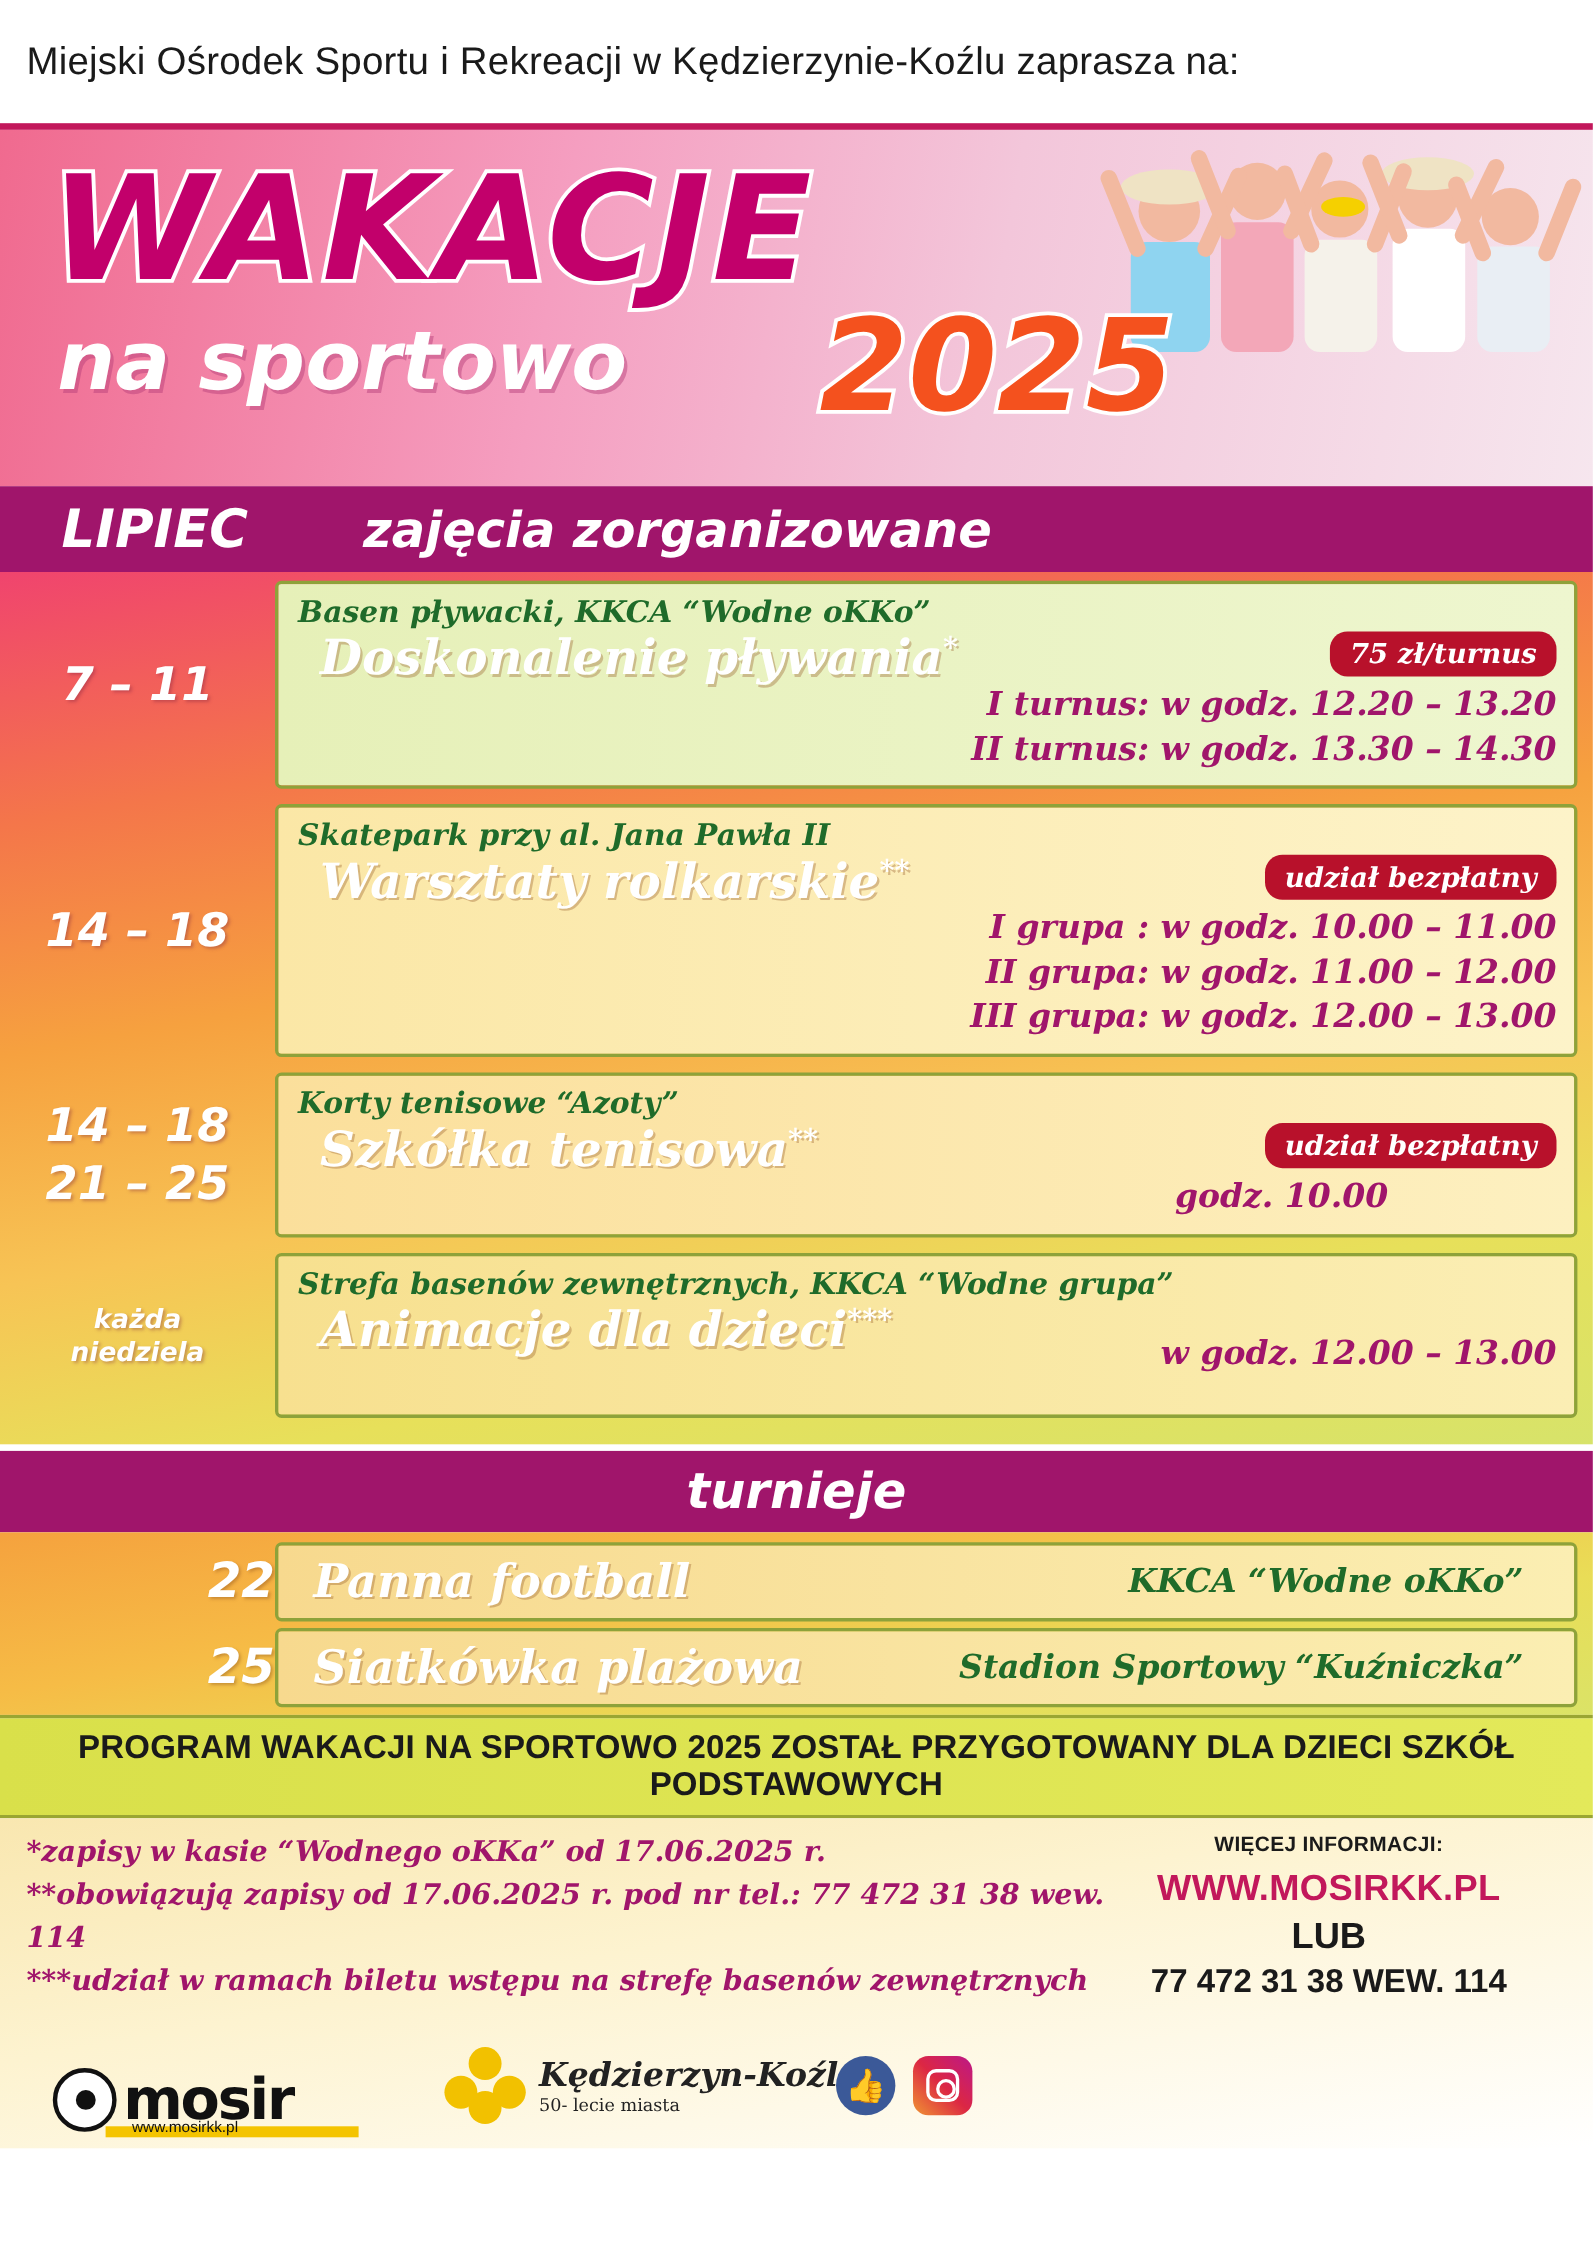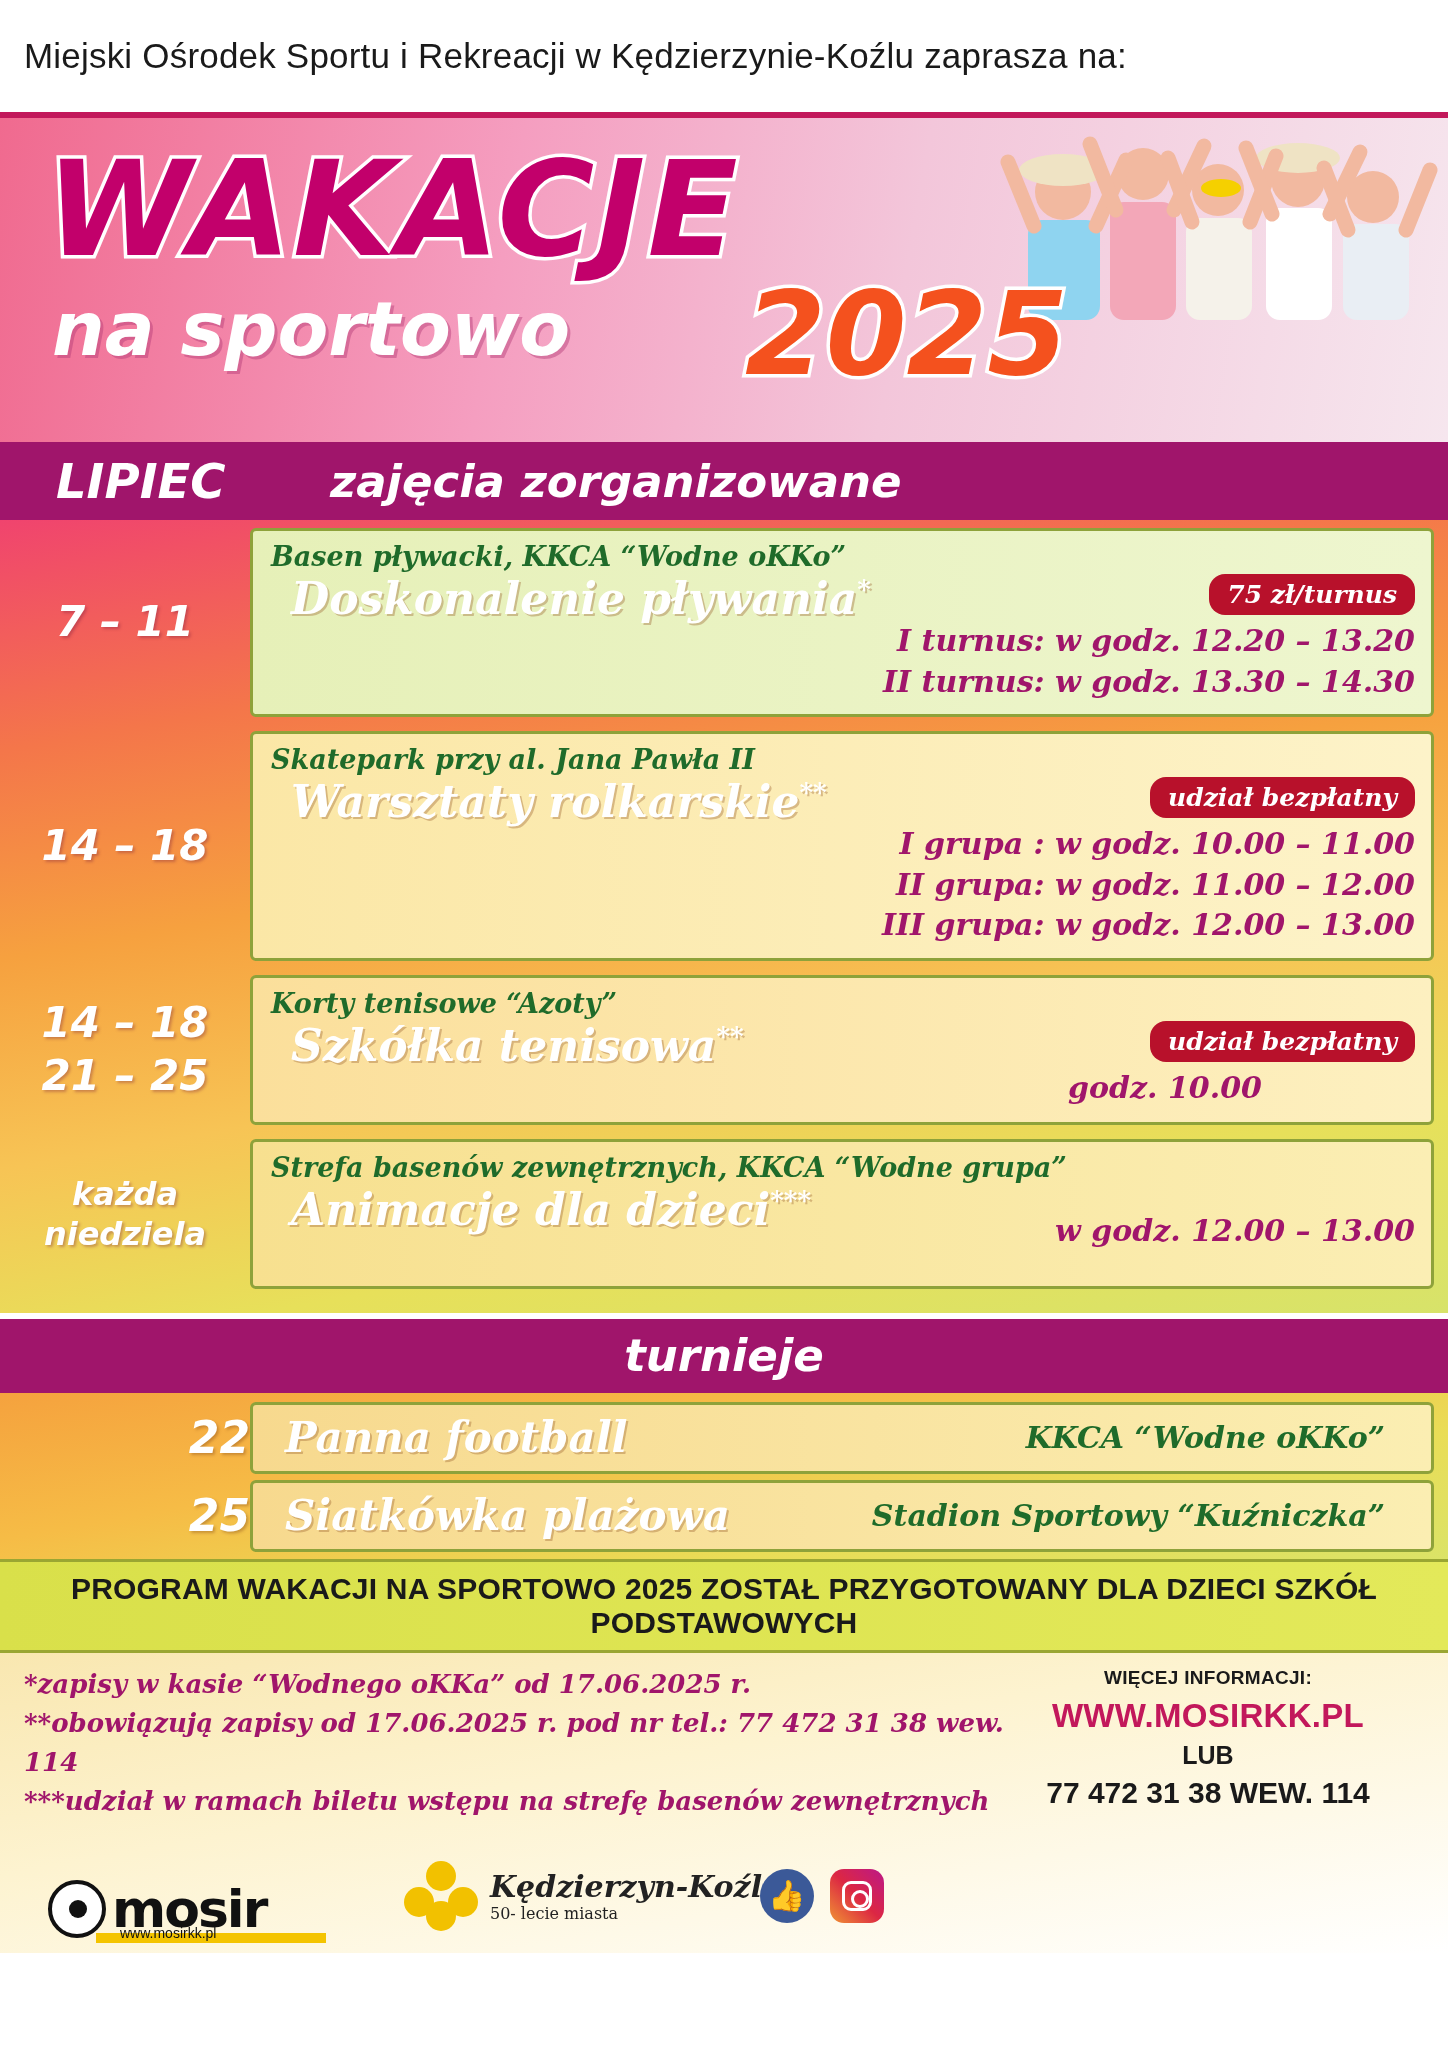--- a/index.html
+++ b/index.html
@@ -86,21 +86,21 @@
     min-height: 150px;
   }
   .dates {
     width: 250px; flex:0 0 250px;
     display:flex; flex-direction:column; justify-content:center; align-items:center;
     color:#ffffff; font-weight:bold; font-style:italic;
     font-size: 42px; line-height:1.25;
     text-shadow: 2px 2px 3px rgba(120,30,60,.35);
     font-family:"DejaVu Sans", sans-serif;
   }
-  .dates.small { font-size: 32px; }
+  .dates.small { font-size: 24px; }
   .card {
     flex:1 1 auto; margin-right: 14px;
     border: 3px solid #8ea23a;
     border-radius: 6px;
     position:relative;
     padding: 10px 16px 12px 18px;
   }
   .card.c1 { background: linear-gradient(90deg,#e6f0b8,#eef6cf); }
   .card.c2 { background: linear-gradient(90deg,#fbe7a6,#fdf3c9); }
   .card.c3 { background: linear-gradient(90deg,#fbdf9b,#fdf0c0); }
@@ -187,21 +187,21 @@
   }
   .foot-note {
     color:#a0156b; font-weight:bold; font-style:italic; font-size: 26px;
     line-height: 1.5; font-family:"DejaVu Serif", serif;
   }
   .foot-right {
     position:absolute; right: 30px; top: 14px; width: 420px; text-align:center;
   }
   .fr-title { font-size: 19px; font-weight:bold; color:#1a1a1a; letter-spacing:.3px; }
   .fr-url { font-size: 33px; font-weight:bold; color:#c2185b; margin-top: 8px; letter-spacing:.3px; }
-  .fr-lub { font-size: 25px; font-weight:bold; color:#1a1a1a; margin-top: 6px; }
+  .fr-lub { font-size: 33px; font-weight:bold; color:#1a1a1a; margin-top: 6px; }
   .fr-tel { font-size: 30px; font-weight:bold; color:#1a1a1a; margin-top: 6px; }
 
   .logos { position:absolute; left: 0; bottom: 8px; width: 1000px; height: 110px; }
   .mosir-logo { position:absolute; left: 48px; bottom: 6px; display:flex; align-items:center; }
   .mosir-ball {
     width: 58px; height: 58px; border-radius:50%;
     background:#fff; border:4px solid #111;
     position:relative; margin-right: 6px;
   }
   .mosir-ball::before, .mosir-ball::after {

